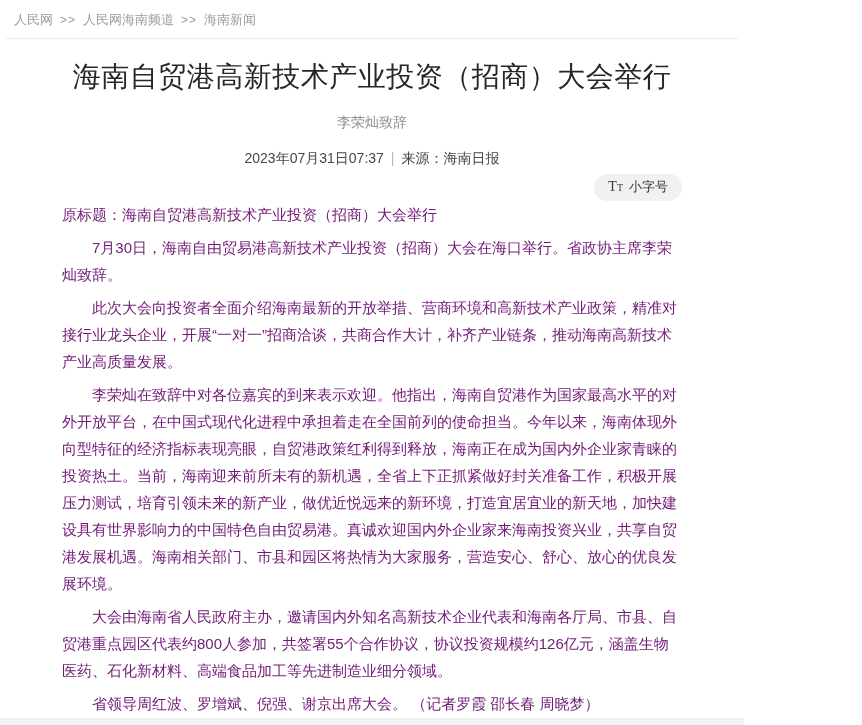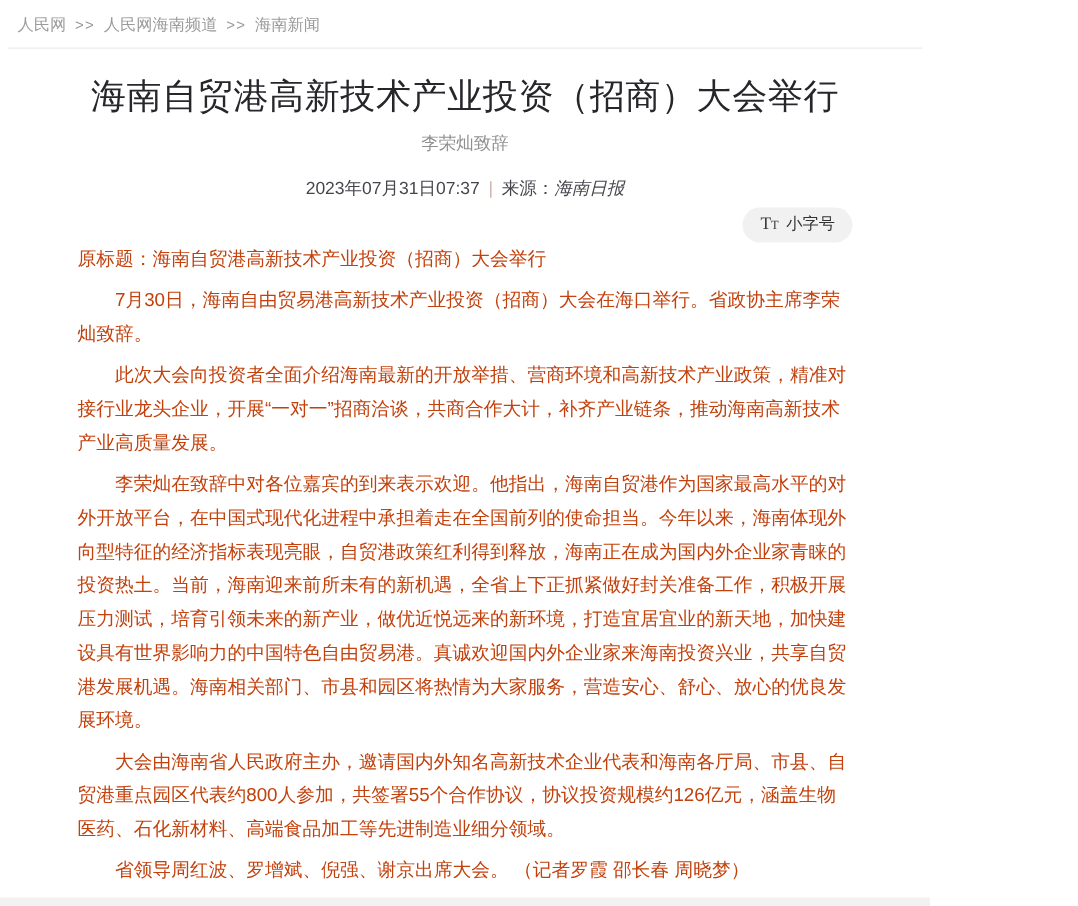--- a/index.html
+++ b/index.html
@@ -9,35 +9,35 @@
 
   .breadcrumb { padding:11px 14px 9px 14px; font-size:13px; color:#9b9b9b; }
   .breadcrumb a { color:#9b9b9b; text-decoration:none; cursor:pointer; }
   .breadcrumb .sep { margin:0 7px; color:#9b9b9b; font-size:12px; letter-spacing:1px; }
 
   .top-divider { border-top:1px solid #ececec; margin:0 6px; }
 
   .content { width:620px; margin:0 auto; padding-top:20px; }
 
   .article-title { font-size:28px; font-weight:400; color:#26262b; text-align:center;
-                   line-height:35px; margin-bottom:10px; letter-spacing:0.5px; }
+                   line-height:35px; margin-bottom:18px; letter-spacing:0.5px; }
   .subtitle { text-align:center; color:#8f8f8f; font-size:14px; line-height:20px; margin-bottom:16px; }
 
   .meta { text-align:center; font-size:14px; color:#45454d; line-height:20px; margin-bottom:6px; }
   .meta .pipe { color:#cdb3ac; margin:0 7px; }
-  .meta .source-link { color:#45454d; text-decoration:none; cursor:pointer;font-style:italic; }
+  .meta .source-link { color:#45454d; text-decoration:none; cursor:pointer; }
 
   .toolbar { text-align:right; }
   .font-size-btn { display:inline-flex; align-items:baseline; gap:6px; background:#f1f1f1;
                    border:none; border-radius:14px; padding:5px 14px; font-size:13px; color:#333;
                    cursor:pointer; font-family:inherit; line-height:16px; }
   .tt-icon { font-family:"Liberation Serif","DejaVu Serif",serif; color:#3a3a3a; }
   .t-big { font-size:14px; } .t-small { font-size:10px; }
 
-  .article-text { font-size:15px; color:#c2410c; }
+  .article-text { font-size:15px; color:#701a75; }
   .original-title { line-height:27px; margin:0 0 6px 0; }
   .article-text p { line-height:27px; margin:6px 0; text-indent:2em; }
 
   .bottom-strip { position:absolute; left:0; bottom:0; width:862px; height:7px; background:#f2f2f2; }
 </style>
 </head>
 <body>
 
 <div class="page">
 

